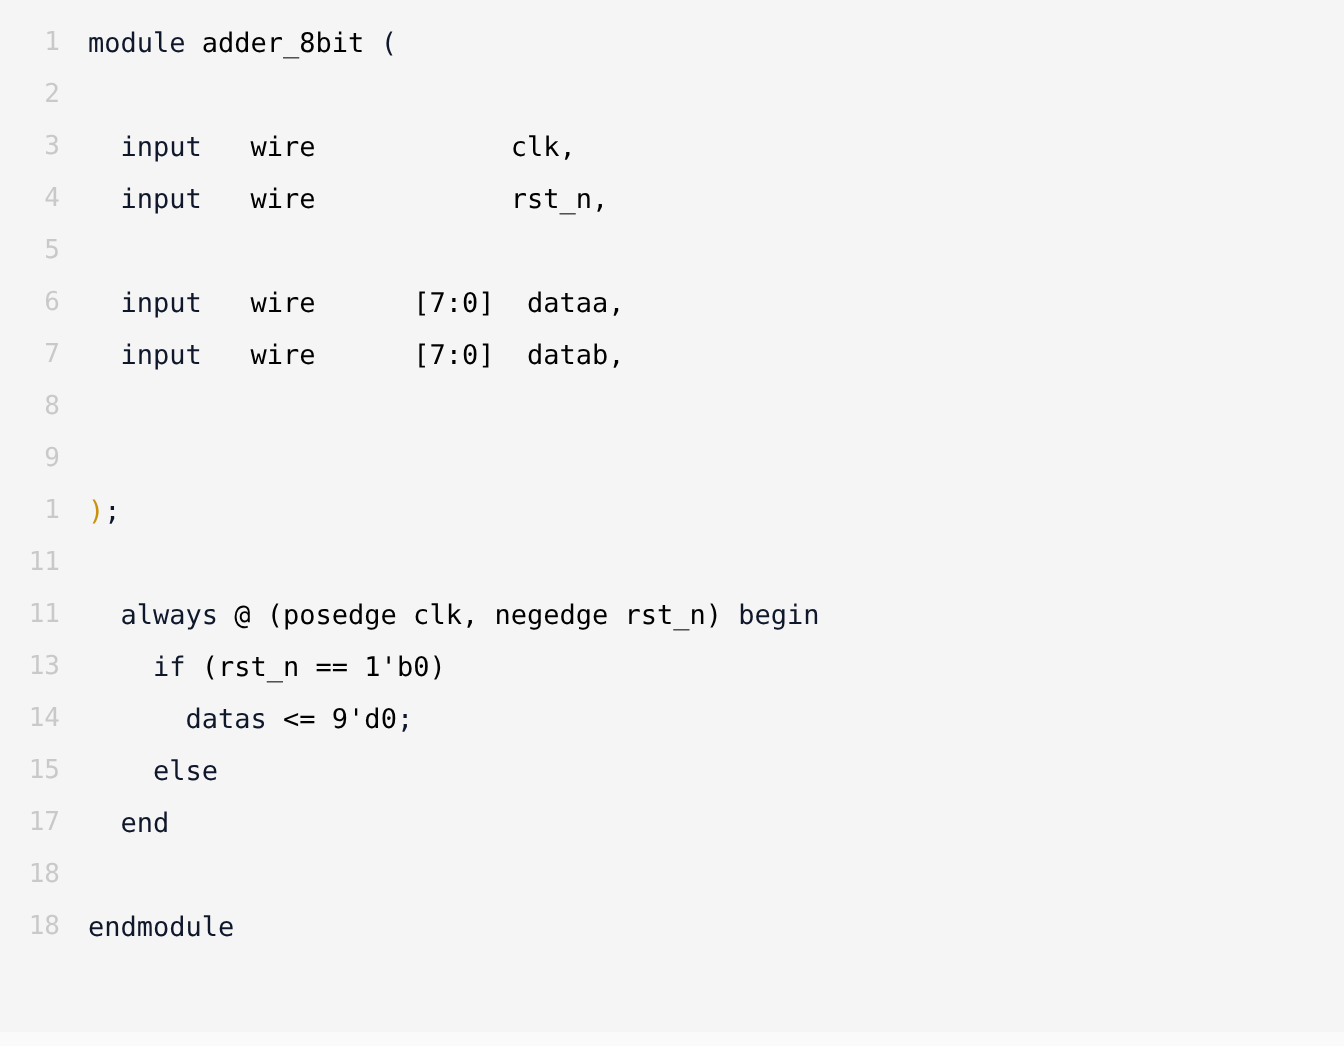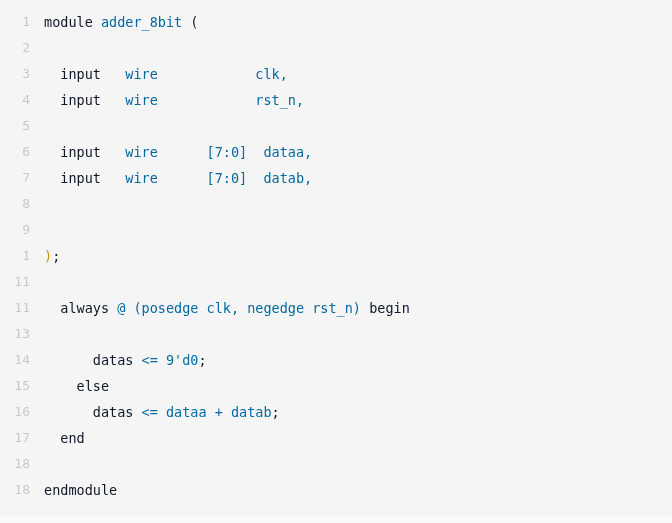--- a/index.html
+++ b/index.html
@@ -71,21 +71,21 @@
     left: 44px;
     top: 0;
     line-height: 26px;
     white-space: pre;
     font-size: 13.5px;
     font-family: "DejaVu Sans Mono", "Liberation Mono", monospace;
   }
 
   
   .tok-dark   { color: #0f172a; }
-  .tok-red    { color: #0369a1; }
+  .tok-red    { color: #000000; }
   .tok-amber  { color: #c9920a; }
 </style>
 </head>
 <body>
 
 <div id="editor-root">
 
   <div id="code-area">
 
   <div class="code-line"><span class="line-number">1</span><span class="line-content"><span class="tok-dark">module </span><span class="tok-red">adder_8bit</span><span class="tok-dark"> </span><span class="tok-dark">(</span></span></div>
@@ -93,24 +93,23 @@
       <div class="code-line"><span class="line-number">3</span><span class="line-content"><span class="tok-dark">  input   </span><span class="tok-red">wire</span><span class="tok-dark">            </span><span class="tok-red">clk,</span></span></div>
       <div class="code-line"><span class="line-number">4</span><span class="line-content"><span class="tok-dark">  input   </span><span class="tok-red">wire</span><span class="tok-dark">            </span><span class="tok-red">rst_n,</span></span></div>
       <div class="code-line"><span class="line-number">5</span><span class="line-content"></span></div>
       <div class="code-line"><span class="line-number">6</span><span class="line-content"><span class="tok-dark">  input   </span><span class="tok-red">wire</span><span class="tok-dark">      </span><span class="tok-red">[7:0]</span><span class="tok-dark">  </span><span class="tok-red">dataa,</span></span></div>
       <div class="code-line"><span class="line-number">7</span><span class="line-content"><span class="tok-dark">  input   </span><span class="tok-red">wire</span><span class="tok-dark">      </span><span class="tok-red">[7:0]</span><span class="tok-dark">  </span><span class="tok-red">datab,</span></span></div>
       <div class="code-line"><span class="line-number">8</span><span class="line-content"></span></div>
       <div class="code-line"><span class="line-number">9</span></div>
       <div class="code-line"><span class="line-number">1</span><span class="line-content"><span class="tok-amber">)</span><span class="tok-dark">;</span></span></div>
       <div class="code-line"><span class="line-number">11</span><span class="line-content"></span></div>
       <div class="code-line"><span class="line-number">11</span><span class="line-content"><span class="tok-dark">  always </span><span class="tok-red">@ (posedge clk, negedge rst_n)</span><span class="tok-dark"> begin</span></span></div>
-      <div class="code-line"><span class="line-number">13</span></div>
+      <div class="code-line"><span class="line-number">13</span><span class="line-content"><span class="tok-dark">    if </span><span class="tok-red">(rst_n == 1'b0)</span></span></div>
       <div class="code-line"><span class="line-number">14</span><span class="line-content"><span class="tok-dark">      datas </span><span class="tok-red">&lt;= 9'd0</span><span class="tok-dark">;</span></span></div>
       <div class="code-line"><span class="line-number">15</span><span class="line-content"><span class="tok-dark">    else</span></span></div>
-      <div class="code-line"><span class="line-number">16</span><span class="line-content"><span class="tok-dark">      datas </span><span class="tok-red">&lt;= dataa + datab</span><span class="tok-dark">;</span></span></div>
       <div class="code-line"><span class="line-number">17</span><span class="line-content"><span class="tok-dark">  end</span></span></div>
       <div class="code-line"><span class="line-number">18</span><span class="line-content"></span></div>
       <div class="code-line"><span class="line-number">18</span><span class="line-content"><span class="tok-dark">endmodule</span></span></div>
     </div>
 
   <div id="bottom-band"></div>
 
 </div>
 
 </body></html>

